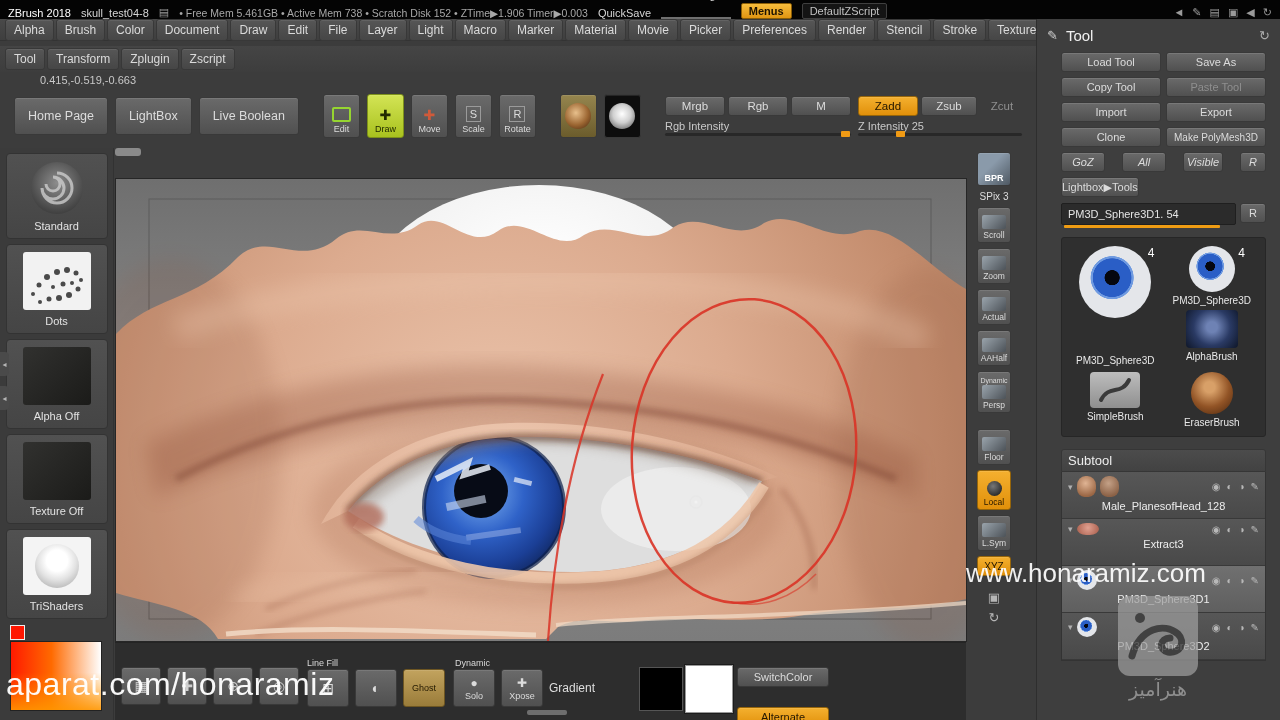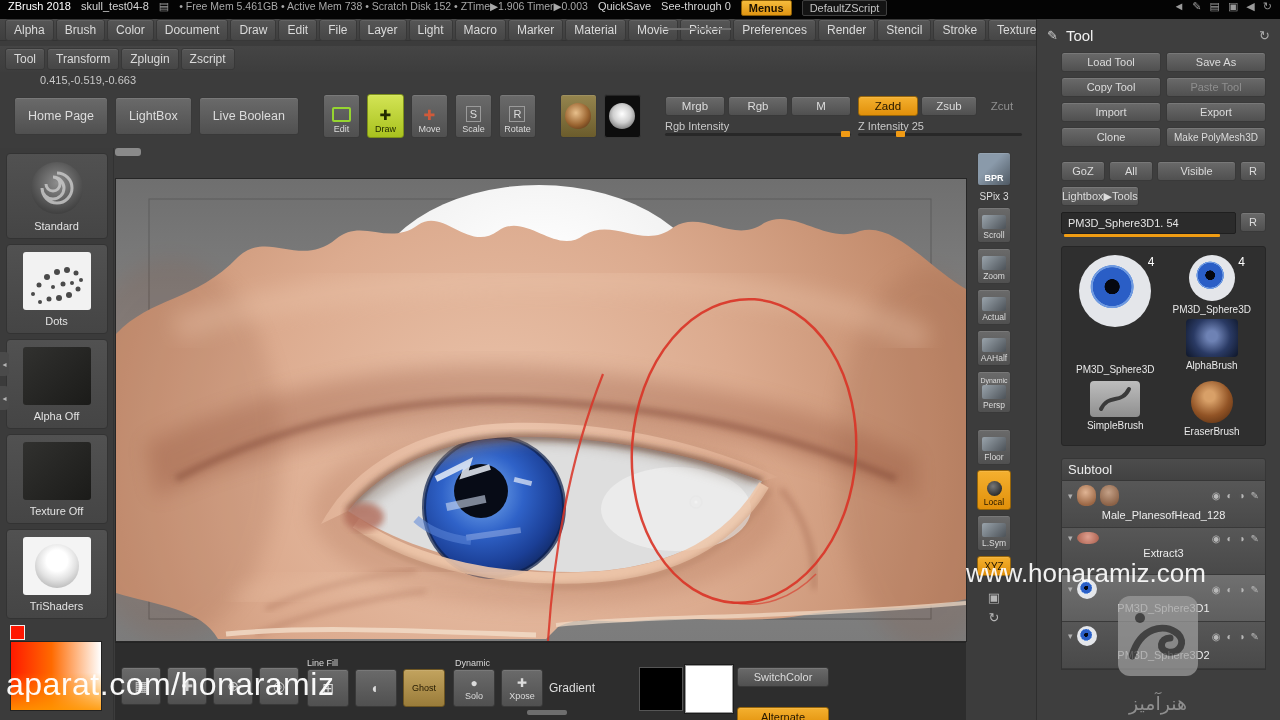--- a/index.html
+++ b/index.html
@@ -1,21 +1,21 @@
 <!DOCTYPE html>
 <html><head>
 <meta charset="utf-8">
 <style>
   html,body{margin:0;padding:0;background:#1e1e1e;}
   .app{position:relative;width:1280px;height:720px;background:#3c3c3c;font-family:"Liberation Sans",sans-serif;overflow:hidden;user-select:none;}
   .btn{background:linear-gradient(#6a6a6a,#505050);border:1px solid #393939;border-radius:3px;color:#dcdcdc;display:flex;align-items:center;justify-content:center;box-shadow:inset 0 1px 0 rgba(255,255,255,.1);box-sizing:border-box;}
   .dim{color:#8f8f8f;}
   .orange{background:linear-gradient(#f4b02f,#e1900a);color:#241700;border-color:#96650a;}
   
-  .titlebar{position:absolute;left:0;top:0;width:1280px;height:19px;background:#040404;display:flex;align-items:flex-start;gap:10px;padding:0 8px;box-sizing:border-box;font-size:11px;color:#d6d6d6;white-space:nowrap;z-index:5;}
+  .titlebar{position:absolute;left:0;top:0;width:1280px;height:19px;background:#040404;display:flex;align-items:flex-end;gap:10px;padding:0 8px;box-sizing:border-box;font-size:11px;color:#d6d6d6;white-space:nowrap;z-index:5;}
   .tb-app{color:#fff;}
   .tb-stats{color:#a8a8a8;font-size:10.5px;}
   .tb-seethrough{border-bottom:2px solid #6f6f6f;padding-bottom:16px;}
   .tb-menus{background:linear-gradient(#f6bc3c,#e09512);color:#1d1200;padding:1px 7px;border-radius:2px;border:1px solid #8a5d06;font-weight:bold;}
   .tb-zscript{background:#141414;border:1px solid #3f3f3f;color:#c2c2c2;padding:1px 7px;border-radius:2px;}
   .tb-icons{margin-left:auto;display:flex;gap:8px;color:#9a9a9a;}
   
   .menubar{position:absolute;left:0;top:19px;width:1036px;height:22px;background:linear-gradient(#494949,#3f3f3f);border-bottom:1px solid #333;display:flex;align-items:center;padding:0 5px;box-sizing:border-box;gap:2px;}
   .menubar2{position:absolute;left:0;top:46px;width:1036px;height:26px;background:linear-gradient(#454545,#3d3d3d);display:flex;align-items:center;padding:0 5px;box-sizing:border-box;gap:2px;}
   .menu-item{font-size:12px;color:#dadada;padding:3px 8px;background:linear-gradient(#565656,#464646);border:1px solid #383838;border-radius:3px;box-shadow:inset 0 1px 0 rgba(255,255,255,.08);}
@@ -66,21 +66,21 @@
   .vb-loc{width:15px;height:15px;border-radius:50%;background:radial-gradient(circle at 40% 35%,#777,#111);}
   .vb-glyph{color:#b5b5b5;font-size:13px;}
   
   .rpanel{position:absolute;left:1036px;top:19px;width:244px;height:701px;background:#3e3e3e;border-left:1px solid #2e2e2e;box-sizing:border-box;}
   .rp-head{display:flex;align-items:center;gap:8px;padding:8px 10px 6px 10px;color:#f0f0f0;}
   .rp-title{font-size:15px;}
   .rp-pencil{color:#cfcfcf;font-size:13px;}
   .rp-refresh{margin-left:auto;color:#aaa;font-size:13px;}
   .rp-grid{display:grid;grid-template-columns:1fr 1fr;gap:5px;margin:2px 14px 0 24px;}
   .rp-btn{height:20px;font-size:11px;}
-  .rp-row5{display:grid;grid-template-columns:44px 44px 1fr 26px;gap:4px;margin:14px 14px 0 24px;}
+  .rp-row5{display:grid;grid-template-columns:44px 44px 1fr 26px;gap:17px;margin:5px 14px 0 24px;font-style:italic;}
   .rp-full{margin:5px 14px 0 24px;display:flex;}
   .rp-active{margin:6px 14px 0 24px;display:flex;gap:4px;align-items:flex-start;}
   .field{flex:1;position:relative;background:#2b2b2b;border:1px solid #1f1f1f;border-radius:2px;color:#e4e4e4;font-size:11px;display:flex;align-items:center;padding:0 6px;height:20px;}
   .field::after{content:"";position:absolute;left:2px;bottom:-4px;height:3px;width:90%;background:#ef9c13;border-radius:1px;}
   .rsq{width:26px;height:20px;font-size:11px;}
   .thumbs{margin:12px 14px 0 24px;background:#2f2f2f;border:1px solid #262626;border-radius:3px;padding:8px;display:grid;grid-template-columns:1fr 1fr;gap:6px;}
   .tcell{display:flex;flex-direction:column;align-items:center;gap:3px;position:relative;color:#e8e8e8;font-size:10px;}
   .badge{position:absolute;top:0;right:6px;color:#fff;font-size:12px;}
   .eye{border-radius:50%;background:radial-gradient(circle at 46% 44%,#05070f 0 13%,#2a5ec6 14% 34%,#6f9ae0 35% 38%,#e4e6ea 39% 74%,#9094a0 88%,#5a5e68 100%);}
   .big-eye{width:72px;height:72px;}
@@ -94,21 +94,21 @@
   .st-list{border:1px solid #333;border-top:none;}
   .strow{position:relative;height:47px;background:linear-gradient(#575757,#494949);border-bottom:1px solid #393939;padding:4px 6px 2px;box-sizing:border-box;}
   .strow.sel{background:linear-gradient(#707070,#5f5f5f);}
   .st-top{display:flex;align-items:center;gap:4px;}
   .st-chev{color:#b0b0b0;font-size:9px;}
   .st-icons{margin-left:auto;display:flex;gap:6px;color:#b8b8b8;font-size:10px;align-items:center;}
   .st-name{text-align:center;font-size:11px;color:#ececec;margin-top:3px;}
   .st-head-th{width:19px;height:21px;border-radius:45% 45% 40% 40%;background:radial-gradient(circle at 45% 35%,#e0b494,#9a6644 75%);}
   .st-lips{width:22px;height:12px;border-radius:50%/60%;background:radial-gradient(circle at 50% 40%,#e0a090,#a65a48);}
   .st-eye{width:20px;height:20px;}
-  .logo{position:absolute;left:46px;top:575px;width:150px;height:120px;display:flex;flex-direction:column;align-items:center;gap:0;opacity:.8;justify-content:space-between;}
+  .logo{position:absolute;left:46px;top:575px;width:150px;height:120px;display:flex;flex-direction:column;align-items:center;gap:0;opacity:.8;}
   .logo-text{font-family:"DejaVu Sans",sans-serif;font-size:19px;color:#a2a2a2;}
   
   .bbar{position:absolute;left:115px;top:642px;width:851px;height:78px;background:#2d2d2d;border-top:1px solid #242424;}
   .bb-ico{position:absolute;width:40px;height:38px;top:24px;font-size:14px;color:#cfcfcf;}
   .bb-btn{position:absolute;top:26px;width:42px;height:38px;flex-direction:column;font-size:9px;gap:1px;}
   .bb-lab{position:absolute;font-size:9px;color:#d8d8d8;}
   .ghostb{background:linear-gradient(#c2a35e,#9a7c3a);color:#241a00;border-color:#6e5622;}
   .grad-lab{position:absolute;left:434px;top:38px;font-size:12px;color:#dedede;}
   .sw-black{position:absolute;left:524px;top:24px;width:42px;height:42px;background:#000;border:1px solid #555;}
   .sw-white{position:absolute;left:570px;top:22px;width:46px;height:46px;background:#fff;border:1px solid #999;box-shadow:0 0 0 1px #1c1c1c;}

